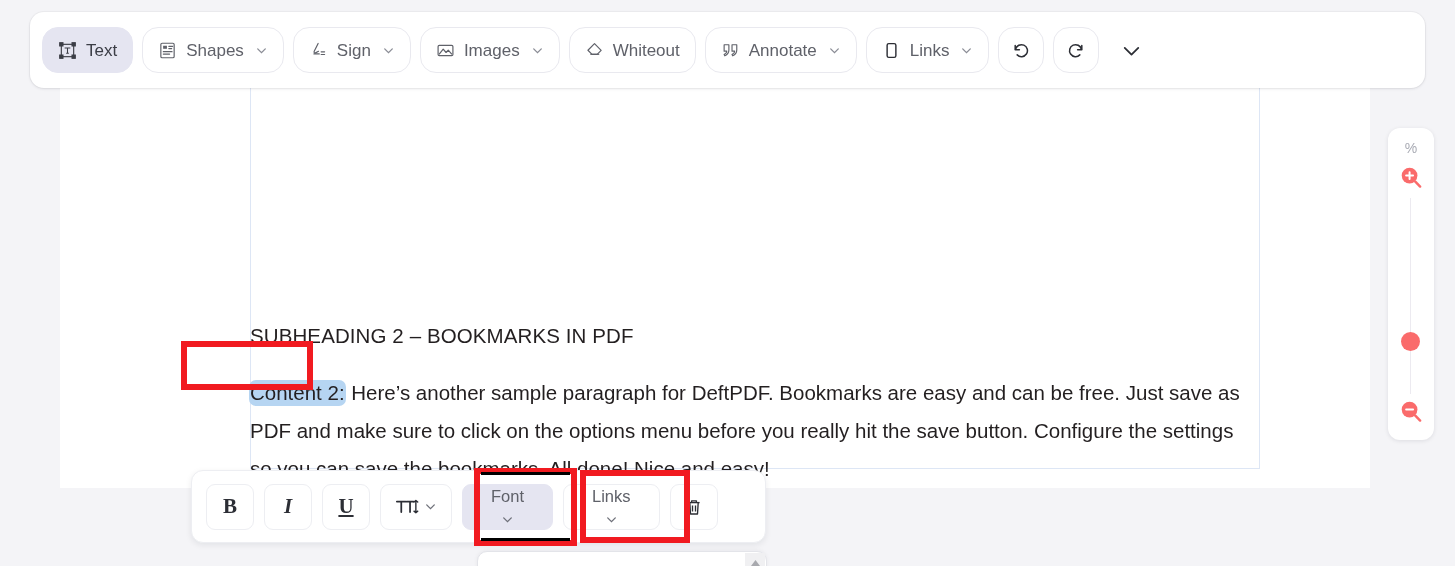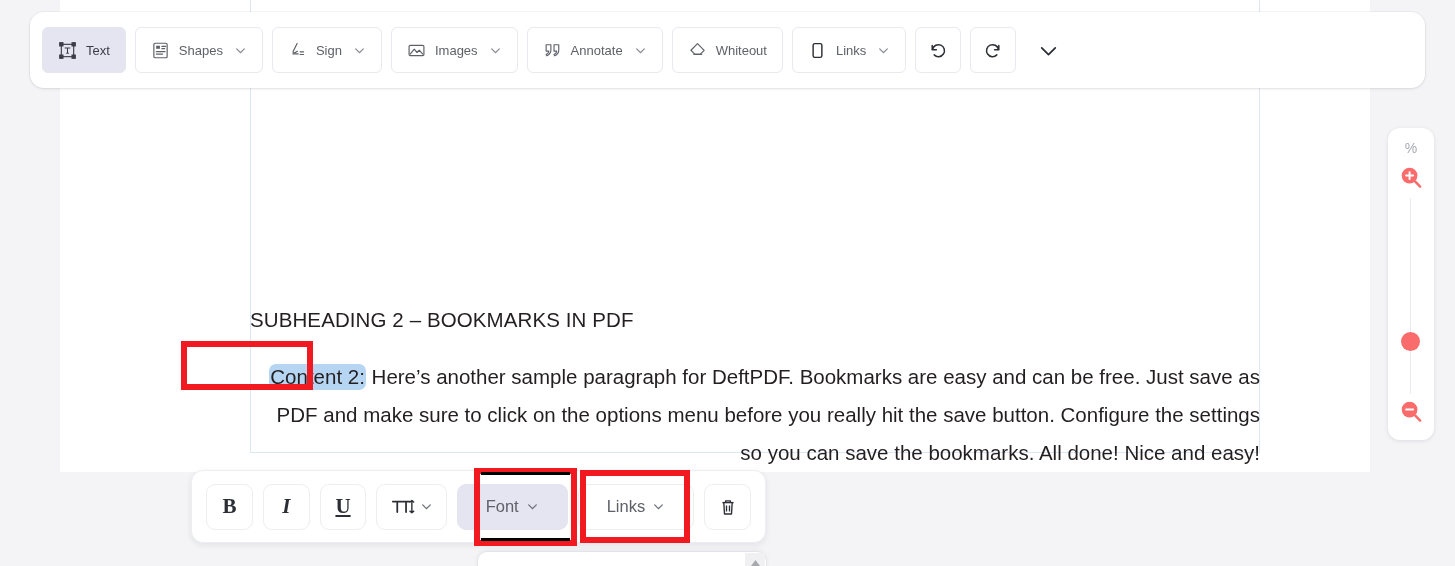--- a/index.html
+++ b/index.html
@@ -7,23 +7,22 @@
     width: 1455px; height: 566px;
     overflow: hidden;
     font-family: "Liberation Sans", sans-serif;
     background: #f4f4f7;
   }
   #app { position: relative; width: 1455px; height: 566px; background: #f4f4f7; }
 
   
   .page {
     position: absolute;
-    left: 60px; top: 0; width: 1310px; height: 472px;
+    left: 60px; top: 16px; width: 1310px; height: 472px;
     background: #ffffff;
-    text-align: right;
   }
   .page-gutter-left  { position: absolute; left: 190px; top: 0;  width: 1px; height: 452px; background: #dde6f5; }
   .page-gutter-right { position: absolute; left: 1199px; top: 0; width: 1px; height: 452px; background: #dde6f5; }
   .page-block-bottom { position: absolute; left: 190px; top: 452px; width: 1010px; height: 1px; background: #dde6f5; }
 
   .doc-text { position: absolute; left: 190px; color: #231f20; }
   .subheading {
     top: 308px; font-size: 20.5px; letter-spacing: .1px;
     color: #231f20; white-space: nowrap;
   }
@@ -52,27 +51,27 @@
     background: #fff;
     border-radius: 14px;
     box-shadow: 0 1px 3px rgba(16,24,40,.10), 0 0 0 1px rgba(16,24,40,.03);
     display: flex; align-items: center;
     padding: 0 12px;
     gap: 9px;
   }
   .tbtn {
     height: 46px;
     border: 1px solid #e9e9ef;
-    border-radius: 6px;
+    border-radius: 16px;
     background: #fff;
     display: flex; align-items: center;
     gap: 9px;
     padding: 0 15px;
     color: #5f6169;
-    font-size: 13px;
+    font-size: 17px;
     white-space: nowrap;
     cursor: pointer;
   }
   .tbtn.active { background: #e5e5f1; border-color: #e5e5f1; color: #3b3d46; }
   .tbtn .lbl { line-height: 1; }
   .tbtn .caret { margin-left: 2px; }
   .tbtn.icon-only { padding: 0; width: 46px; justify-content: center; }
   .tbtn.bare { border: none; background: transparent; width: 46px; padding: 0; justify-content: center; }
   svg { display: block; }
 
@@ -89,21 +88,21 @@
   }
   .fbtn {
     width: 48px; height: 46px;
     border: 1px solid #edeef2; border-radius: 9px;
     background: #fff;
     display: flex; align-items: center; justify-content: center;
     gap: 4px;
     color: #2c2e35; font-size: 19px;
     cursor: pointer;
   }
-  .fbtn.wide { width: auto; padding: 0 28px; font-size: 16.5px; color: #5f6169; gap: 7px; }
+  .fbtn.wide { width: auto; padding: 0 28px; font-size: 16.5px; color: #5f6169; gap: 7px; flex-direction: column; }
   .fbtn.active { background: #e5e5f1; border-color: #e5e5f1; }
   .fbtn.sizebtn { width: 72px; gap: 5px; }
   .b-glyph { font-family: "Liberation Serif", serif; font-weight: bold; font-size: 21px; }
   .i-glyph { font-family: "Liberation Serif", serif; font-style: italic; font-weight: bold; font-size: 21px; }
   .u-glyph { font-family: "Liberation Serif", serif; font-weight: bold; font-size: 21px; text-decoration: underline; }
 
   
   .zoomrail {
     position: absolute; left: 1388px; top: 128px;
     width: 46px; height: 312px;
@@ -214,41 +213,41 @@
       <span class="lbl">Images</span>
       <span class="caret">
         <svg width="13" height="13" viewBox="0 0 12 12" fill="none" stroke="#8a8c95" stroke-width="1.2" stroke-linecap="round">
             <path d="M2.5 4.5 6 8l3.5-3.5"></path>
           </svg>
       </span>
     </div>
 
     <div class="tbtn">
       <span class="ico">
+        <svg width="19" height="19" viewBox="0 0 20 20" fill="none" stroke="#5f6169" stroke-width="1.25" stroke-linejoin="round">
+          <path d="M10 2.8 17 9.8l-4.2 4.2H7.4L3.1 9.7z"></path>
+          <path d="M5.6 14h9.4"></path>
+        </svg>
+      </span>
+      <span class="lbl">Whiteout</span>
+    </div>
+
+    <div class="tbtn">
+      <span class="ico">
         <svg width="19" height="19" viewBox="0 0 20 20" fill="none" stroke="#5f6169" stroke-width="1.2" stroke-linejoin="round">
           <path d="M3.3 4h5v5.4c0 3.1-1.9 5-4.3 6.2l-.7-1.3c1.7-.9 2.8-2 2.8-3.6H3.3z"></path>
           <path d="M11.6 4h5v5.4c0 3.1-1.9 5-4.3 6.2l-.7-1.3c1.7-.9 2.8-2 2.8-3.6h-2.8z"></path>
         </svg>
       </span>
       <span class="lbl">Annotate</span>
       <span class="caret">
         <svg width="13" height="13" viewBox="0 0 12 12" fill="none" stroke="#8a8c95" stroke-width="1.2" stroke-linecap="round">
             <path d="M2.5 4.5 6 8l3.5-3.5"></path>
           </svg>
       </span>
-    </div>
-
-    <div class="tbtn">
-      <span class="ico">
-        <svg width="19" height="19" viewBox="0 0 20 20" fill="none" stroke="#5f6169" stroke-width="1.25" stroke-linejoin="round">
-          <path d="M10 2.8 17 9.8l-4.2 4.2H7.4L3.1 9.7z"></path>
-          <path d="M5.6 14h9.4"></path>
-        </svg>
-      </span>
-      <span class="lbl">Whiteout</span>
     </div>
 
     <div class="tbtn">
       <span class="ico">
         <svg width="19" height="19" viewBox="0 0 20 20" fill="none" stroke="#2c2e35" stroke-width="1.5">
           <rect x="5.4" y="2.8" width="9.2" height="14.4" rx="1.8"></rect>
         </svg>
       </span>
       <span class="lbl">Links</span>
       <span class="caret">

